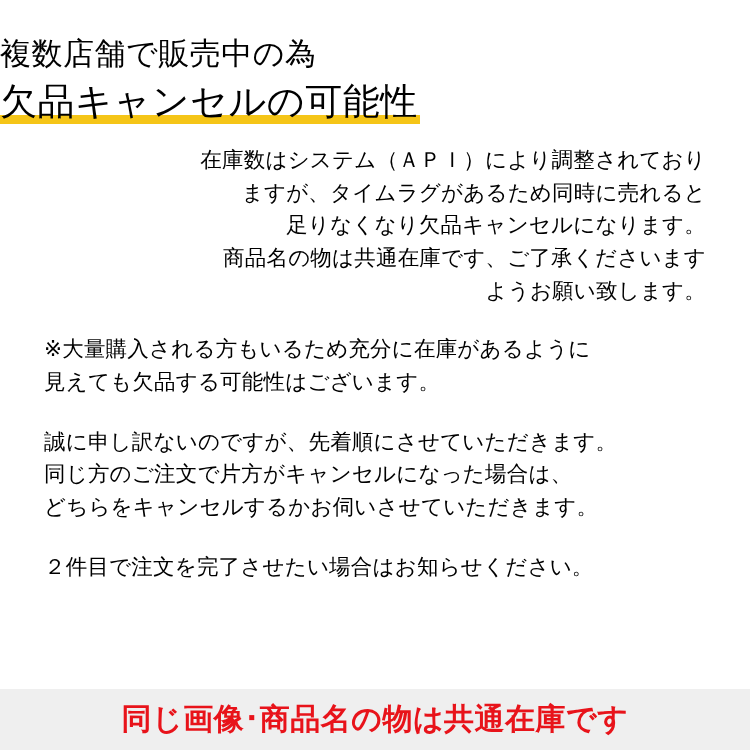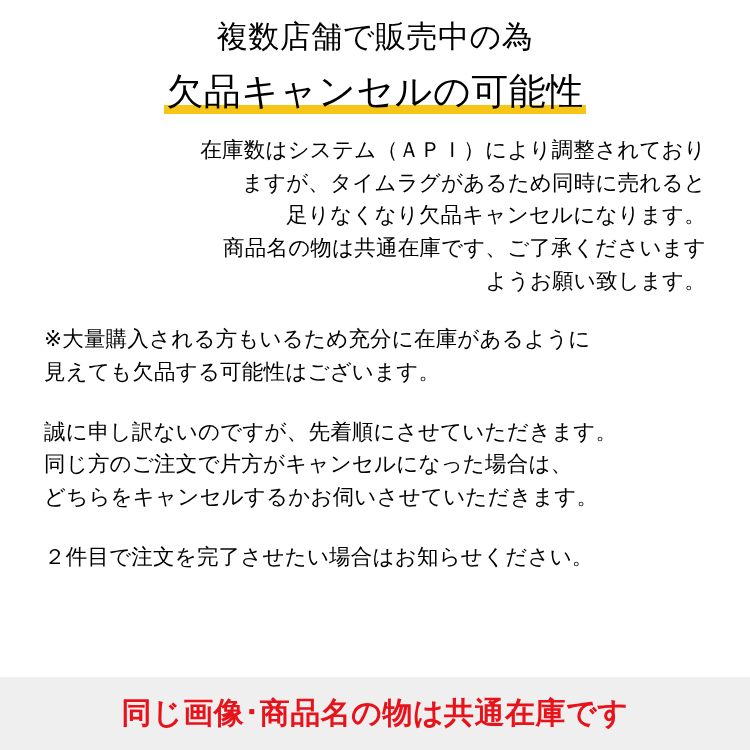--- a/index.html
+++ b/index.html
@@ -16,33 +16,33 @@
   }
   .page {
     position: relative;
     width: 750px;
     height: 750px;
     box-sizing: border-box;
   }
 
   
   .heading {
-    text-align: center;
-    padding-top: 16px;
+    text-align: left;
+    padding-top: 33px;
   }
   .heading-line-1 {
     font-size: 31px;
     letter-spacing: 0.5px;
     line-height: 1.35;
     white-space: nowrap;
   }
   .heading-line-2-wrap {
     display: inline-block;
     position: relative;
-    margin-top: 10px;
+    margin-top: 3px;
   }
   .heading-line-2 {
     font-size: 37px;
     letter-spacing: 0.5px;
     line-height: 1.3;
     white-space: nowrap;
     position: relative;
     z-index: 2;
   }
   .heading-underline {
@@ -71,21 +71,21 @@
   .para.block-gap-4 { margin-top: 27px; }
 
   .para .ln { display: block; }
 
   
   .footer {
     position: absolute;
     left: 0;
     right: 0;
     bottom: 0;
-    height: 73px;
+    height: 61px;
     background: #efefef;
     display: flex;
     align-items: center;
     justify-content: center;
   }
   .footer-text {
     color: #e8131a;
     font-size: 30px;
     letter-spacing: 0.5px;
     white-space: nowrap;

